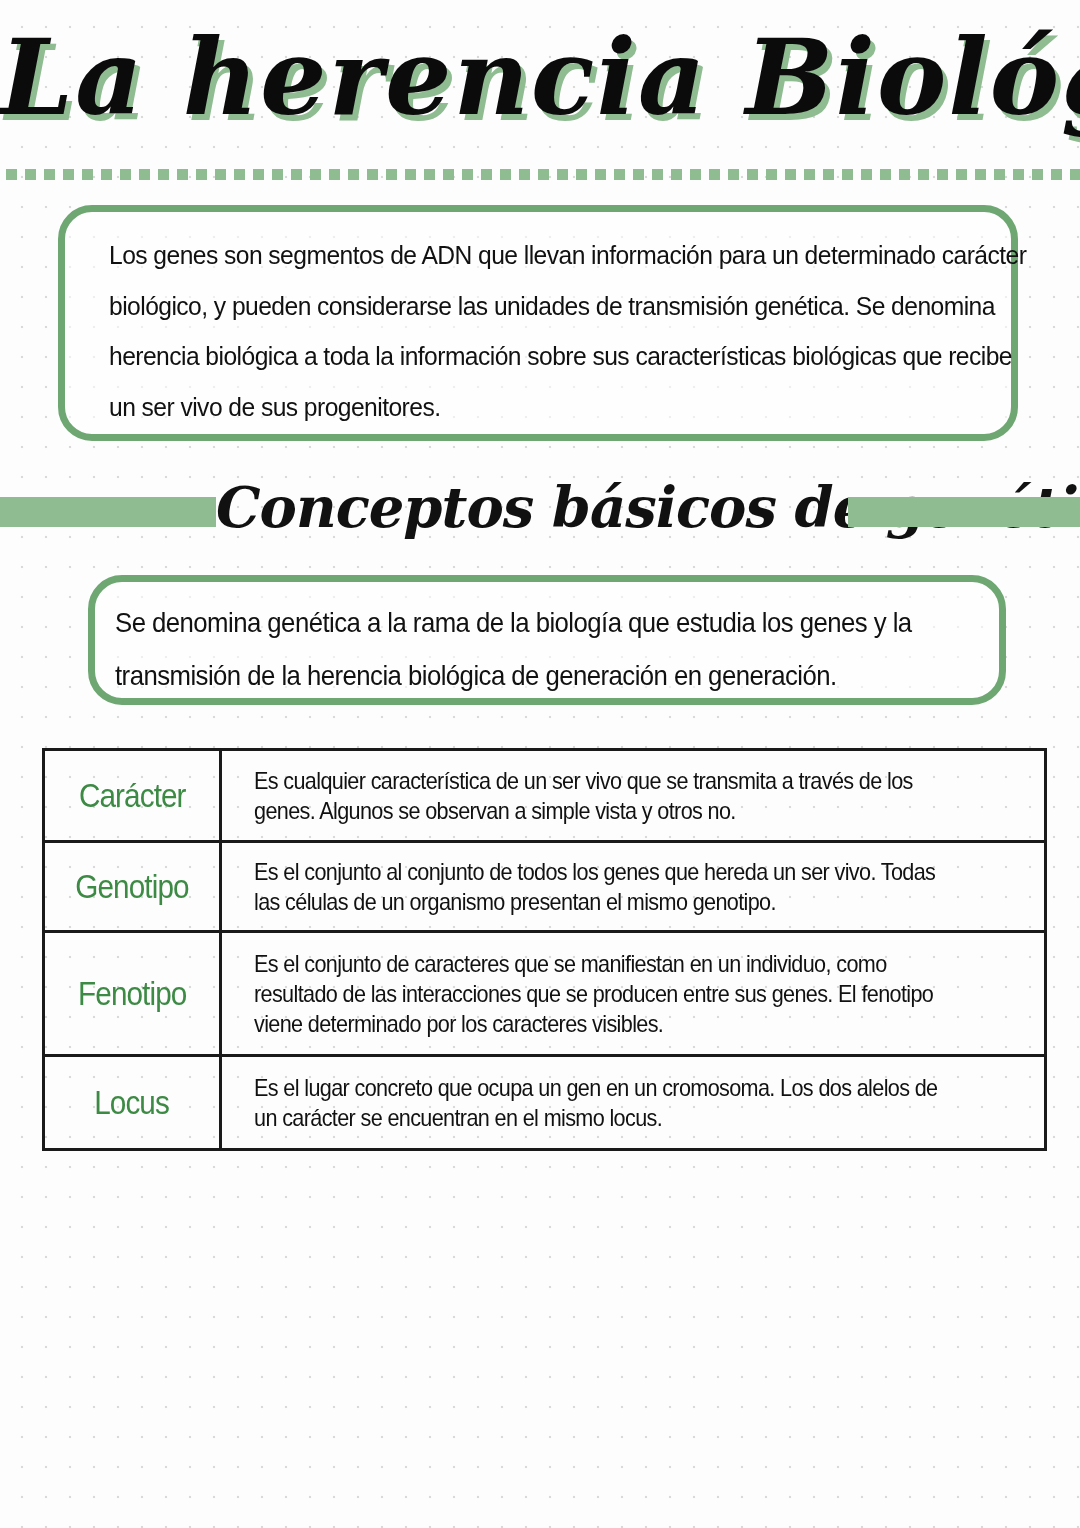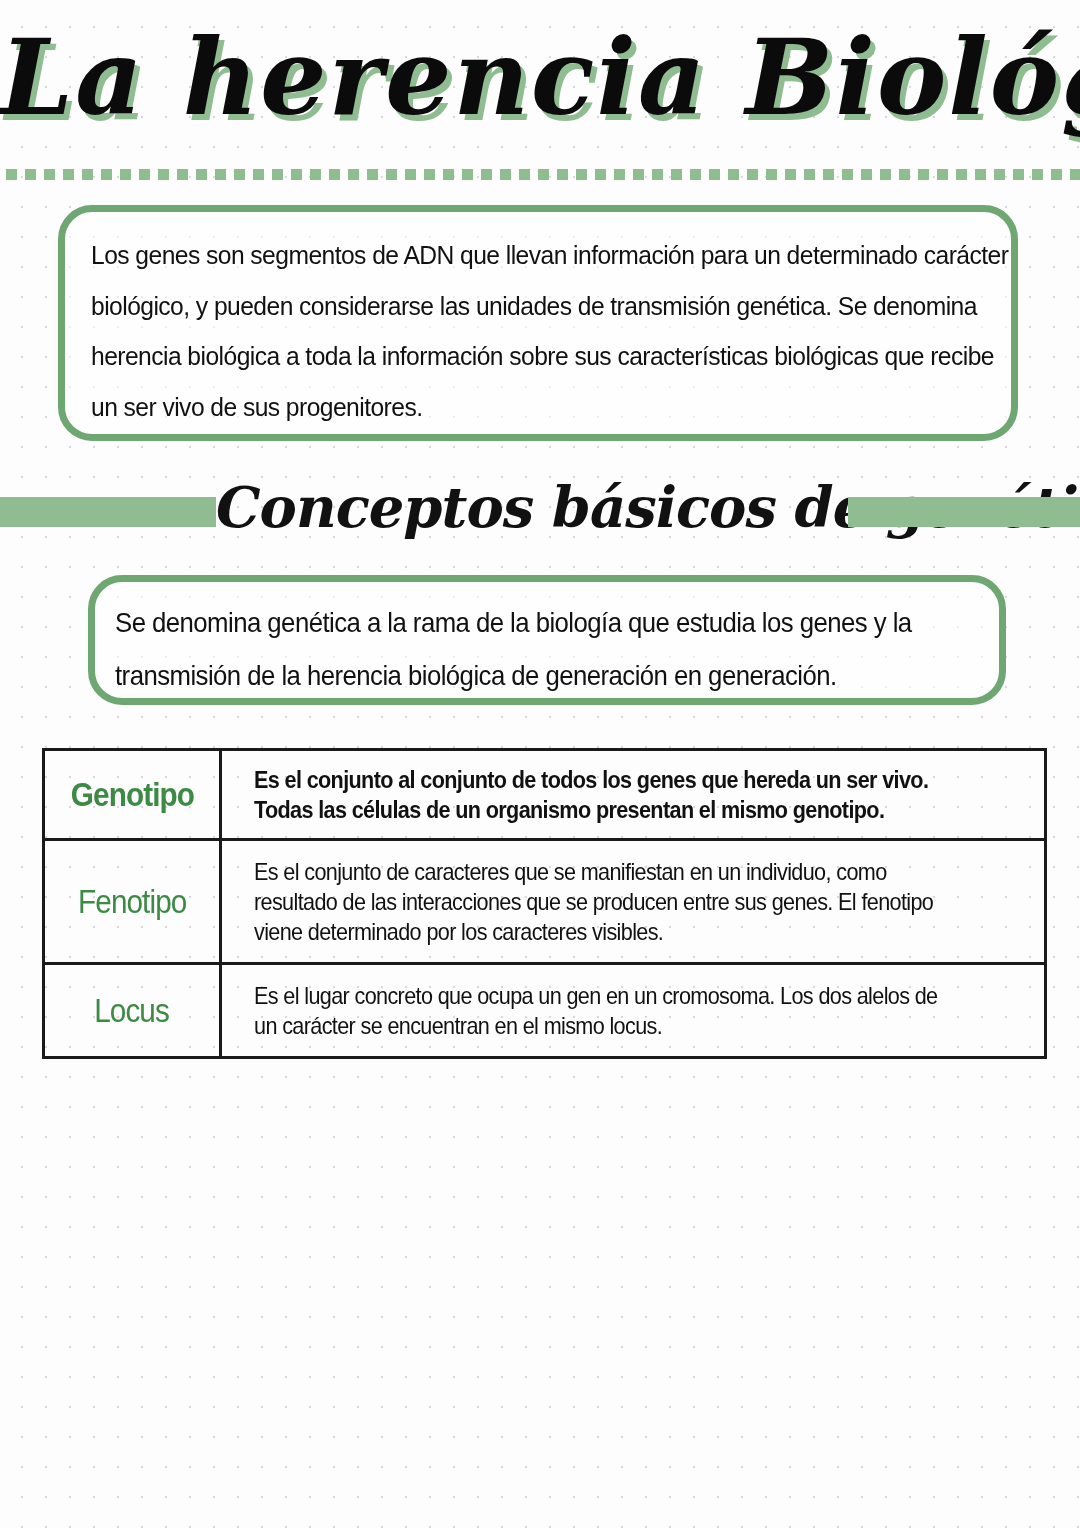--- a/index.html
+++ b/index.html
@@ -53,21 +53,21 @@
     background: rgba(255,255,255,0.55);
   }
   .box p {
     font-family: "Liberation Sans Narrow", "Liberation Sans", sans-serif;
     color: #111;
   }
 
   .box-intro {
     left: 58px; top: 205px;
     width: 960px; height: 236px;
-    padding: 18px 24px 0 26px;
+    padding: 18px 24px 0 44px;
   }
   .box-intro p {
     font-size: 26.5px;
     line-height: 50.5px;
     letter-spacing: -0.6px;
     transform: scaleX(0.93);
     transform-origin: left top;
     width: 1000px;
   }
 
@@ -139,21 +139,21 @@
     letter-spacing: -0.7px;
     color: #111;
   }
   .desc span {
     display: block;
     transform: scaleX(0.9);
     transform-origin: left center;
     width: 780px;
   }
   tr.r1 { height: 92px; }
-  tr.r2 { height: 90px; font-weight: bold; }
+  tr.r2 { height: 90px; }
   tr.r3 { height: 124px; }
   tr.r4 { height: 94px; }
   tr.r5 { height: 96px; }
   tr.r6 { height: 112px; }
   tr.r7 { height: 112px; }
 </style>
 </head>
 <body>
 
 <h1 class="title">La herencia Biológica</h1>
@@ -167,20 +167,26 @@
 <div class="section-bar left"></div>
 <h2 class="section-title">Conceptos básicos de genética</h2>
 <div class="section-bar right"></div>
 
 <div class="box box-def">
   <p>Se denomina genética a la rama de la biología que estudia los genes y la transmisión de la herencia biológica de generación en generación.</p>
 </div>
 
 <table class="concepts-table">
   <tbody>
+    <tr class="r1">
+      <td class="term"><span>Carácter</span></td>
+      <td class="desc">
+          <span>Es cualquier característica de un ser vivo que se transmita a través de los genes. Algunos se observan a simple vista y otros no.</span>
+        </td>
+    </tr>
     <tr class="r2">
       <td class="term"><span>Genotipo</span></td>
       <td class="desc">
           <span>Es el conjunto al conjunto de todos los genes que hereda un ser vivo. Todas las células de un organismo presentan el mismo genotipo.</span>
         </td>
     </tr>
     <tr class="r3">
       <td class="term"><span>Fenotipo</span></td>
       <td class="desc">
           <span>Es el conjunto de caracteres que se manifiestan en un individuo, como resultado de las interacciones que se producen entre sus genes. El fenotipo viene determinado por los caracteres visibles.</span>

